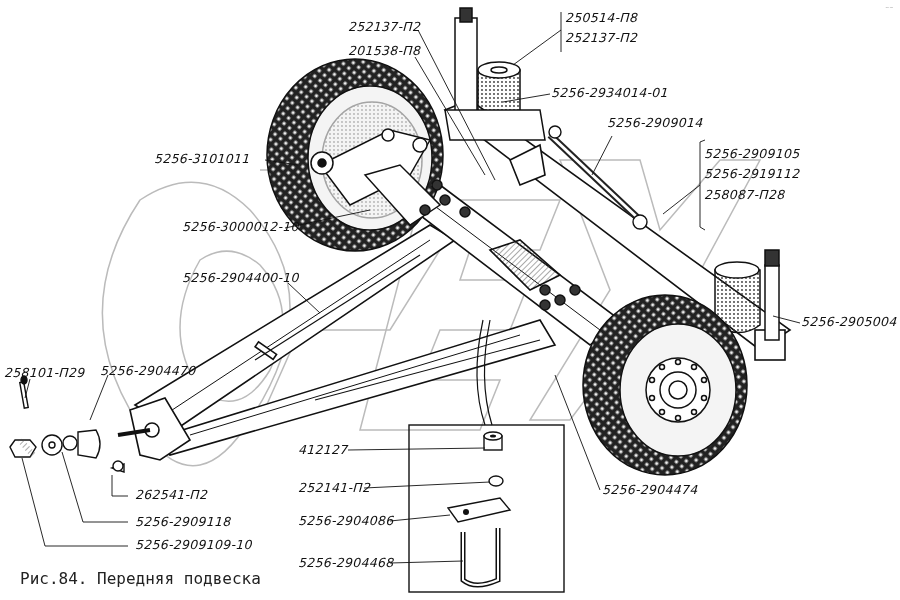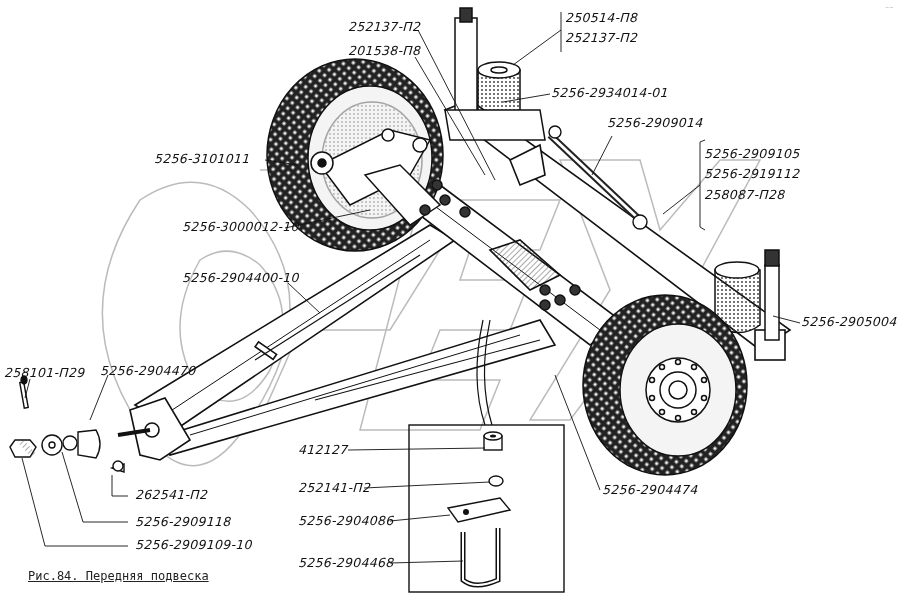--- a/index.html
+++ b/index.html
@@ -1,19 +1,19 @@
 <!DOCTYPE html>
 <html><head>
 <meta charset="utf-8">
 <style>
   html, body { margin: 0; padding: 0; background: #ffffff; }
   body { width: 900px; height: 600px; position: relative; overflow: hidden; font-family: "DejaVu Sans", sans-serif; }
   #diagram { position: absolute; left: 0; top: 0; width: 900px; height: 600px; }
   .lbl { position: absolute; font-family: "DejaVu Sans", sans-serif; font-style: italic; font-size: 12.5px; color: #111; white-space: nowrap; letter-spacing: 0.3px; transform: skewX(-4deg); }
-  .caption { position: absolute; left: 28px; top: 569px; font-family: "DejaVu Sans Mono", monospace; font-size: 12px; color: #222; white-space: nowrap; text-decoration: underline; }
+  .caption { position: absolute; left: 20px; top: 569px; font-family: "DejaVu Sans Mono", monospace; font-size: 16px; color: #222; white-space: nowrap; }
   .corner { position: absolute; left: 885px; top: 4px; font-size: 5px; color: #999; }
 </style>
 </head>
 <body>
 
 <svg id="diagram" viewBox="0 0 900 600" xmlns="http://www.w3.org/2000/svg">
   <defs>
     <pattern id="tread" width="7" height="7" patternUnits="userSpaceOnUse" patternTransform="rotate(40)">
       <rect width="7" height="7" fill="#222"></rect>
       <rect x="1.5" y="1.5" width="3" height="3" fill="#eee"></rect>

